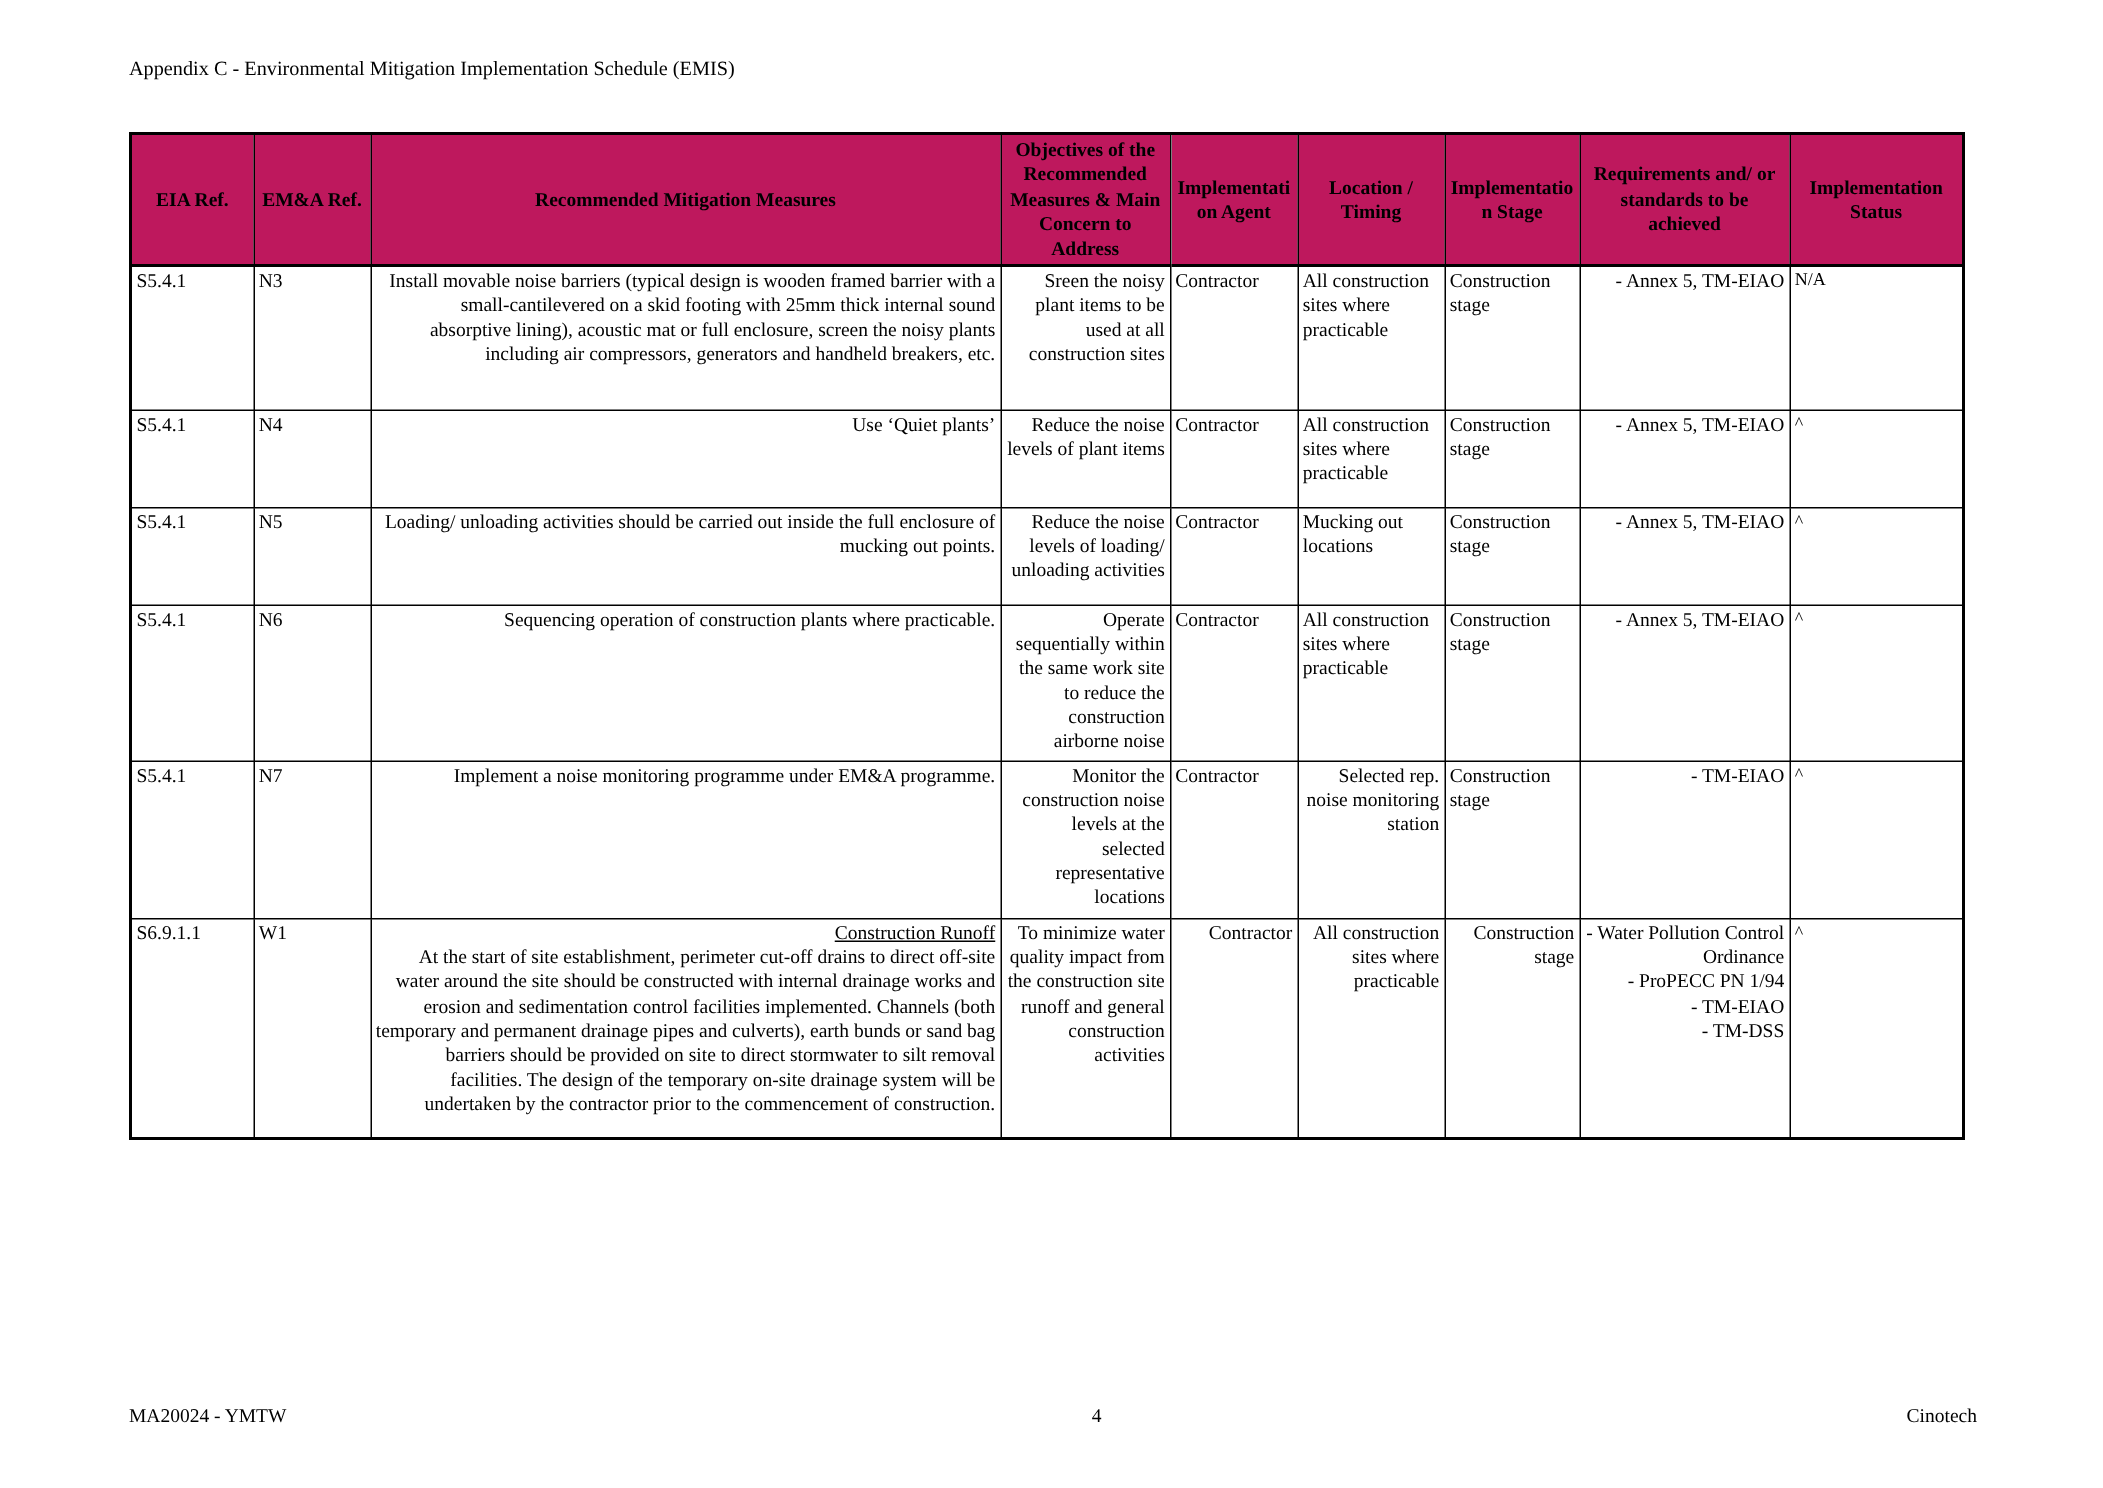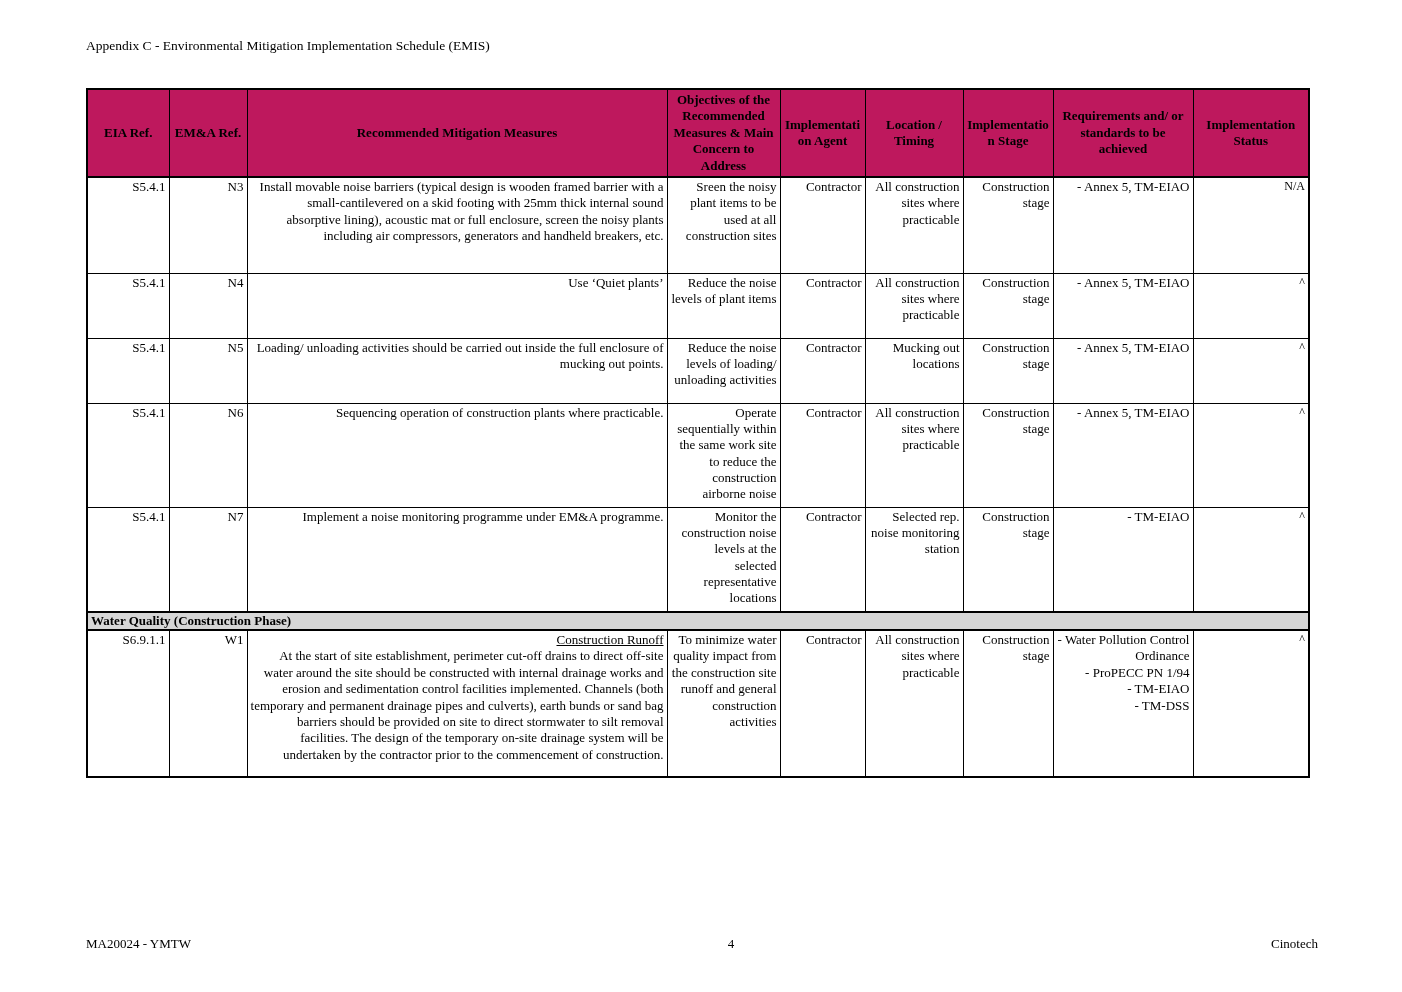--- a/index.html
+++ b/index.html
@@ -37,21 +37,21 @@
   }
   tr.section-row td{
     background:#d6d6d6;
     font-weight:bold;
     height:16px;
     line-height:15px;
     padding:0 3px;
     border-top:2px solid #000;
     border-bottom:2px solid #000;
   }
-  .c{text-align:right;}
+  .c{text-align:left;}
   .l{text-align:right;}
   .req{white-space:pre-line;padding-left:4px;}
   .status-cell{font-size:12px;}
   .u{text-decoration:underline;}
   .h96{height:96px;} .h65{height:65px;} .h104{height:104px;}
   .h105{height:105px;} .h155{height:147px;}
   .page-footer{
     position:absolute;left:86px;top:936px;width:1232px;
     display:flex;justify-content:space-between;
     font-size:13px;
@@ -147,23 +147,20 @@
       <td class="c">S5.4.1</td>
       <td class="c">N7</td>
       <td class="l">Implement a noise monitoring programme under EM&amp;A programme.</td>
       <td class="l">Monitor the construction noise levels at the selected representative locations</td>
       <td class="c">Contractor</td>
       <td class="l">Selected rep. noise monitoring station</td>
       <td class="c">Construction stage</td>
       <td class="l req">- TM-EIAO</td>
       <td class="c status-cell">^</td>
     </tr>
-    <tr class="section-row">
-      <td colspan="9">Water Quality (Construction Phase)</td>
-    </tr>
     <tr class="h155">
       <td class="c">S6.9.1.1</td>
       <td class="c">W1</td>
       <td class="l">
         <div class="u">Construction Runoff</div>
         <div>At the start of site establishment, perimeter cut-off drains to direct off-site water around the site should be constructed with internal drainage works and erosion and sedimentation control facilities implemented.  Channels (both temporary and permanent drainage pipes and culverts), earth bunds or sand bag barriers should be provided on site to direct stormwater to silt removal facilities.  The design of the temporary on-site drainage system will be undertaken by the contractor prior to the commencement of construction.</div>
       </td>
       <td class="l">To minimize water quality impact from the construction site runoff and general construction activities</td>
       <td class="l">Contractor</td>
       <td class="l">All construction sites where practicable</td>

